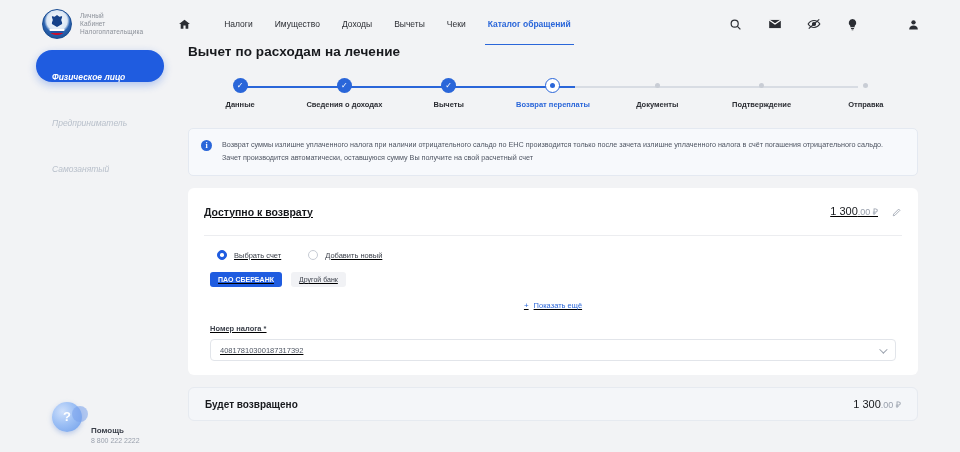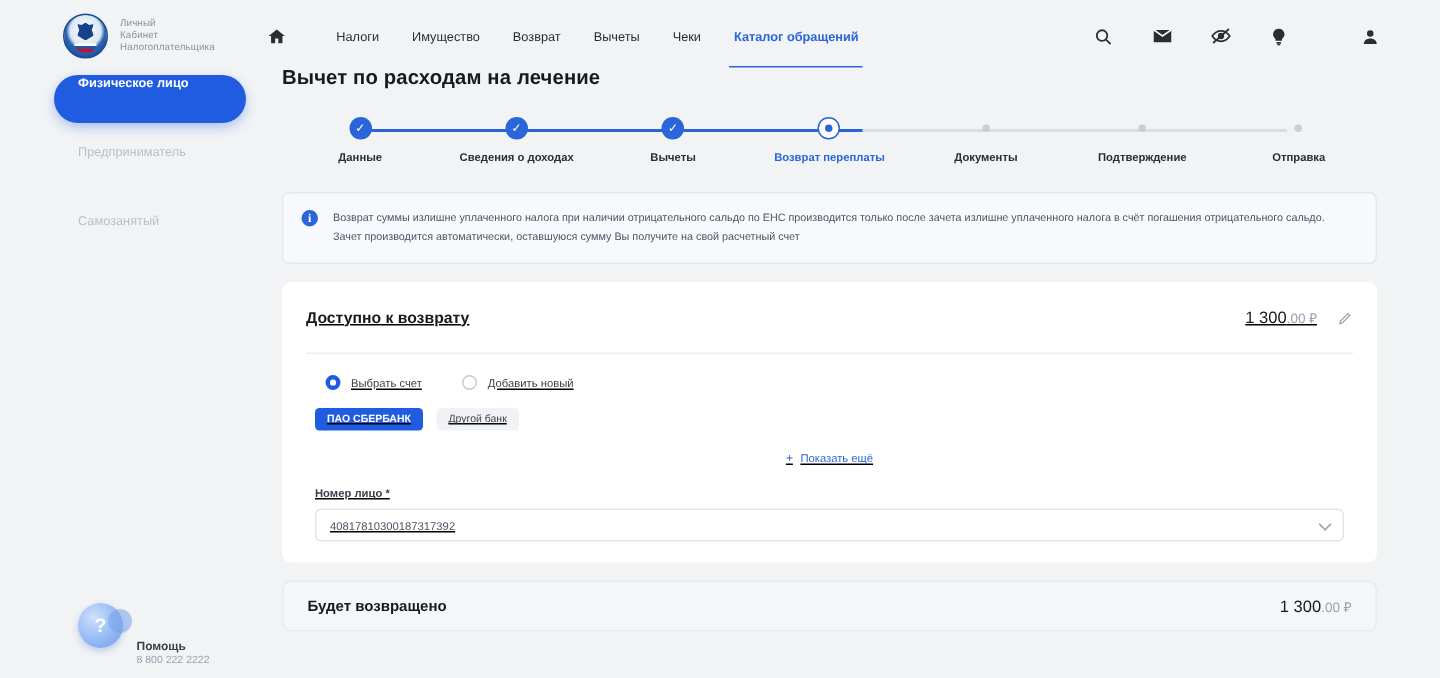--- a/index.html
+++ b/index.html
@@ -55,23 +55,24 @@
   }
   .topicons {
     margin-left: auto; margin-right: 38px; display: flex; align-items: center; gap: 22px;
   }
   .topicon { width: 17px; height: 17px; display: flex; align-items: center; justify-content: center; cursor: pointer; color: #2b2d33; }
   .topicon.last { margin-left: 22px; }
 
   
   .sidebar { position: absolute; left: 36px; top: 50px; width: 128px; }
   .side-item {
-    height: 32px; border-radius: 16px; display: flex; align-items: flex-start;
+    height: 32px; border-radius: 16px; display: flex; align-items: flex-end;
     padding-left: 16px; font-size: 8.5px; margin-bottom: 14px; cursor: pointer;
     color: #b9c0cb;
+    font-style: italic;
   }
   .side-item.active {
     background: #1f5ce0; color: #ffffff; font-weight: bold;
     box-shadow: 0 3px 8px rgba(31,92,224,.32);
   }
 
   
   .help {
     position: absolute; left: 52px; bottom: 8px;
     display: flex; align-items: center; cursor: pointer;
@@ -211,21 +212,21 @@
   </div>
 
   <nav class="mainnav">
     <div class="nav-home">
       <svg width="13" height="13" viewBox="0 0 24 24" fill="#2b2d33" aria-hidden="true">
         <path d="M12 3 2 11h3v9h5v-6h4v6h5v-9h3L12 3z"></path>
       </svg>
     </div>
     <div class="nav-item">Налоги</div>
     <div class="nav-item">Имущество</div>
-    <div class="nav-item">Возврат</div>
+    <div class="nav-item">Доходы</div>
     <div class="nav-item">Вычеты</div>
     <div class="nav-item">Чеки</div>
     <div class="nav-item active">Каталог обращений</div>
   </nav>
 
   <div class="topicons">
     <div class="topicon">
       <svg width="13" height="13" viewBox="0 0 24 24" fill="none" stroke="#2b2d33" stroke-width="2.2">
         <circle cx="10.5" cy="10.5" r="6.5"></circle>
           <path d="M15.5 15.5 21 21"></path>
@@ -353,21 +354,21 @@
       <div class="chip sel">ПАО СБЕРБАНК</div>
       <div class="chip alt">Другой банк</div>
     </div>
 
     <div class="showmore">
       <span class="plus">+</span>
       <span>Показать ещё</span>
     </div>
 
     <div class="field">
-      <div class="field-label">Номер лицо *</div>
+      <div class="field-label">Номер налога *</div>
       <div class="select">
         <span>40817810300187317392</span>
         <span class="chev"></span>
       </div>
     </div>
 
   </section>
 
   <div class="row-return">
     <div class="label">Будет возвращено</div>

